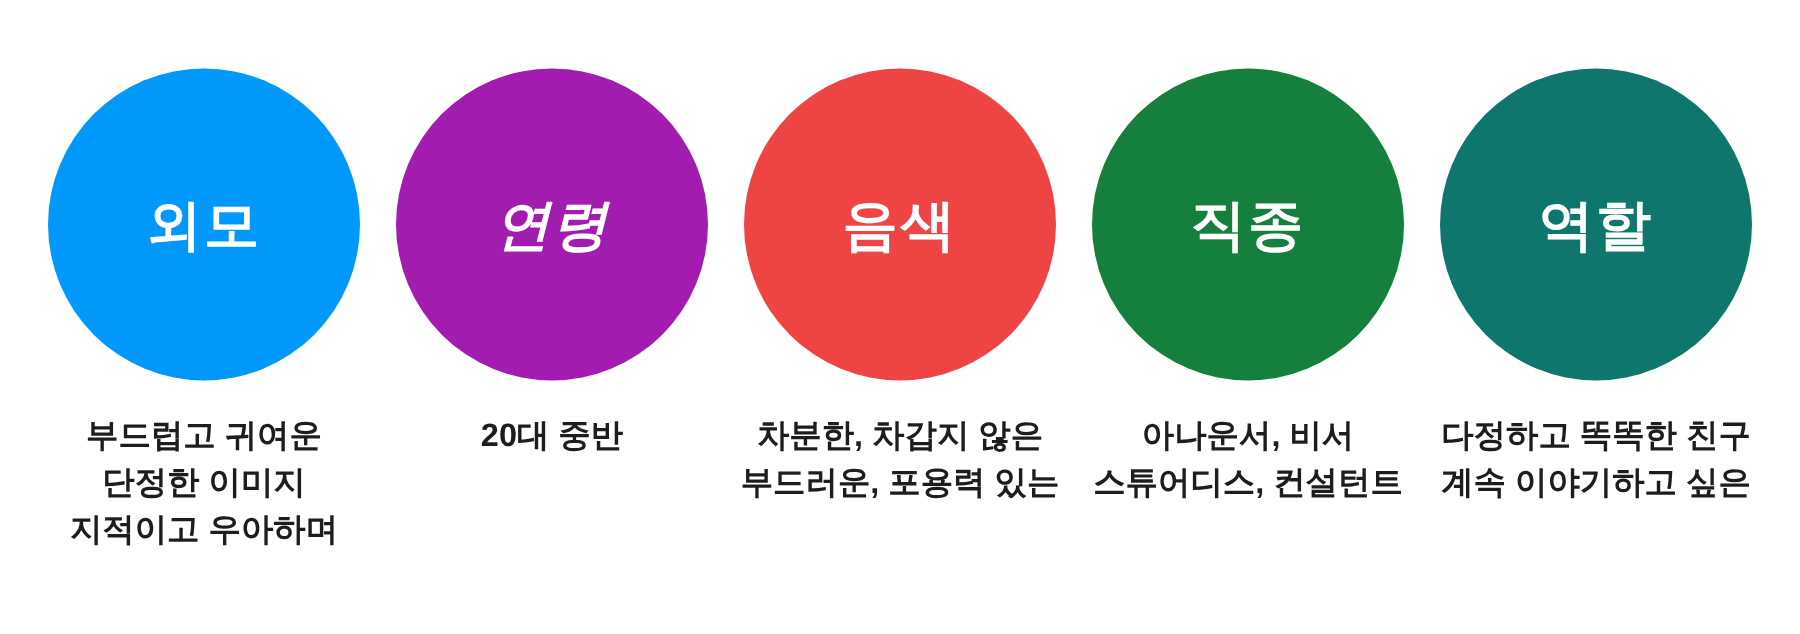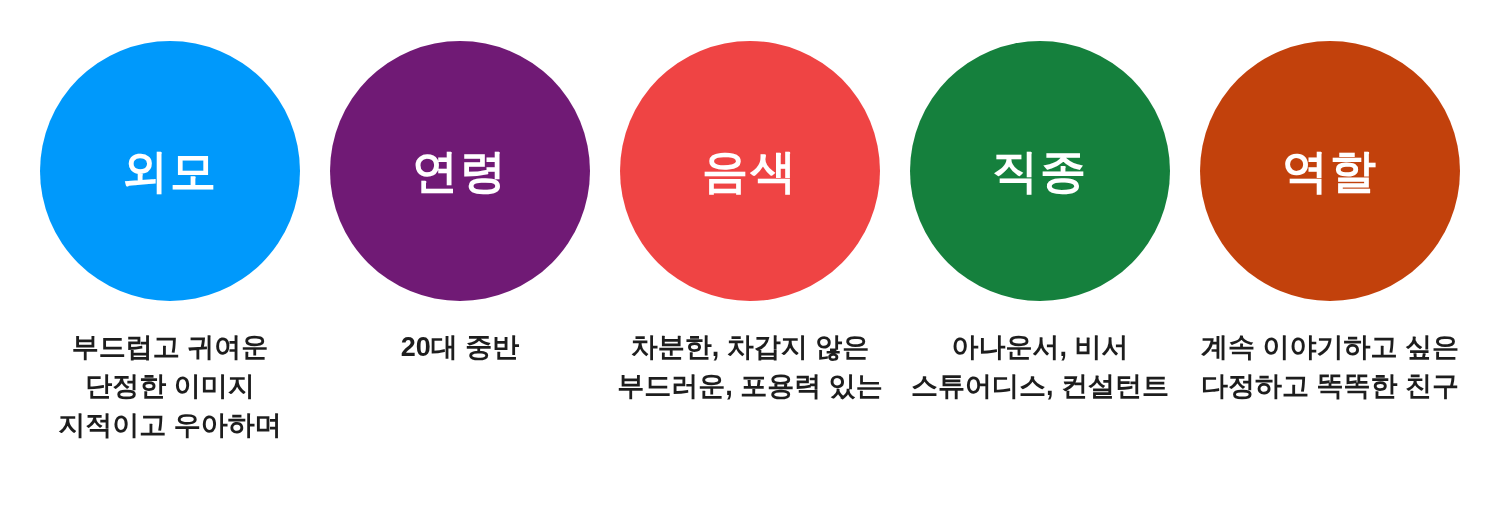--- a/index.html
+++ b/index.html
@@ -10,21 +10,21 @@
   body {
     width: 1500px;
     height: 528px;
     overflow: hidden;
     font-family: "Liberation Sans", "DejaVu Sans", sans-serif;
   }
   .row {
     display: flex;
     gap: 30px;
     padding-left: 40px;
-    padding-top: 41px;
+    padding-top: 57px;
     box-sizing: border-box;
   }
   .item {
     width: 260px;
     flex: 0 0 260px;
     display: flex;
     flex-direction: column;
     align-items: center;
   }
   .circle {
@@ -63,21 +63,21 @@
       <div class="circle" style="background: rgb(0, 153, 251);">
         <div class="circle-label">외모</div>
       </div>
       <div class="desc">
         <div class="desc-line">부드럽고 귀여운</div>
         <div class="desc-line">단정한 이미지</div>
         <div class="desc-line">지적이고 우아하며</div>
       </div>
     </div>
     <div class="item">
-      <div class="circle" style="background: #701a75;">
+      <div class="circle" style="background: #a21caf; font-style: italic;">
         <div class="circle-label">연령</div>
       </div>
       <div class="desc">
         <div class="desc-line">20대 중반</div>
       </div>
     </div>
     <div class="item">
       <div class="circle" style="background: #ef4444;">
         <div class="circle-label">음색</div>
       </div>
@@ -89,21 +89,21 @@
     <div class="item">
       <div class="circle" style="background: #15803d;">
         <div class="circle-label">직종</div>
       </div>
       <div class="desc">
         <div class="desc-line">아나운서, 비서</div>
         <div class="desc-line">스튜어디스, 컨설턴트</div>
       </div>
     </div>
     <div class="item">
-      <div class="circle" style="background: #c2410c;">
+      <div class="circle" style="background: #0f766e;">
         <div class="circle-label">역할</div>
       </div>
       <div class="desc">
+        <div class="desc-line">다정하고 똑똑한 친구</div>
         <div class="desc-line">계속 이야기하고 싶은</div>
-        <div class="desc-line">다정하고 똑똑한 친구</div>
       </div>
     </div>
   </div>
 
 </body></html>

